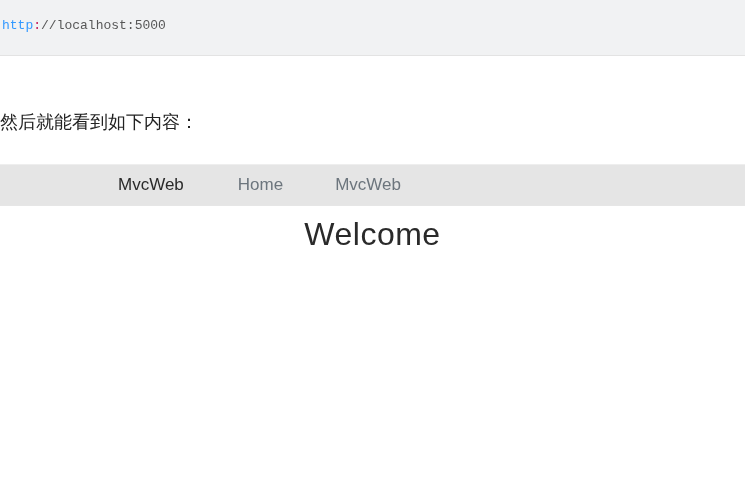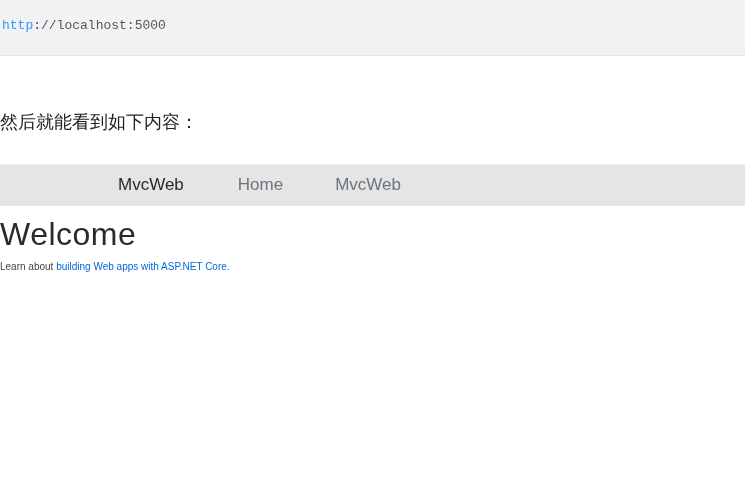--- a/index.html
+++ b/index.html
@@ -43,21 +43,21 @@
       margin-right: 14px;
       cursor: pointer;
     }
     .nav-link {
       color: #6c757d;
       margin-right: 12px;
       cursor: pointer;
       padding-left: 40px;
     }
     .hero {
-      text-align: left;
+      text-align: center;
       padding-top: 10px;
     }
     .hero-title {
       font-size: 32px;
       font-weight: 300;
       color: #2a2a2a;
       letter-spacing: 0.5px;
     }
     .hero-sub {
       font-size: 10px;
@@ -79,17 +79,14 @@
 <div class="caption-area">然后就能看到如下内容：</div>
 
 <div class="page-sample">
   <div class="nav">
     <span class="brand">MvcWeb</span>
     <span class="nav-link">Home</span>
     <span class="nav-link">MvcWeb</span>
   </div>
   <div class="hero">
     <div class="hero-title">Welcome</div>
-    <div class="hero-sub">
-      <span>Learn about </span><span class="link">building Web apps with ASP.NET Core.</span><span></span>
-    </div>
   </div>
 </div>
 
 </body></html>

